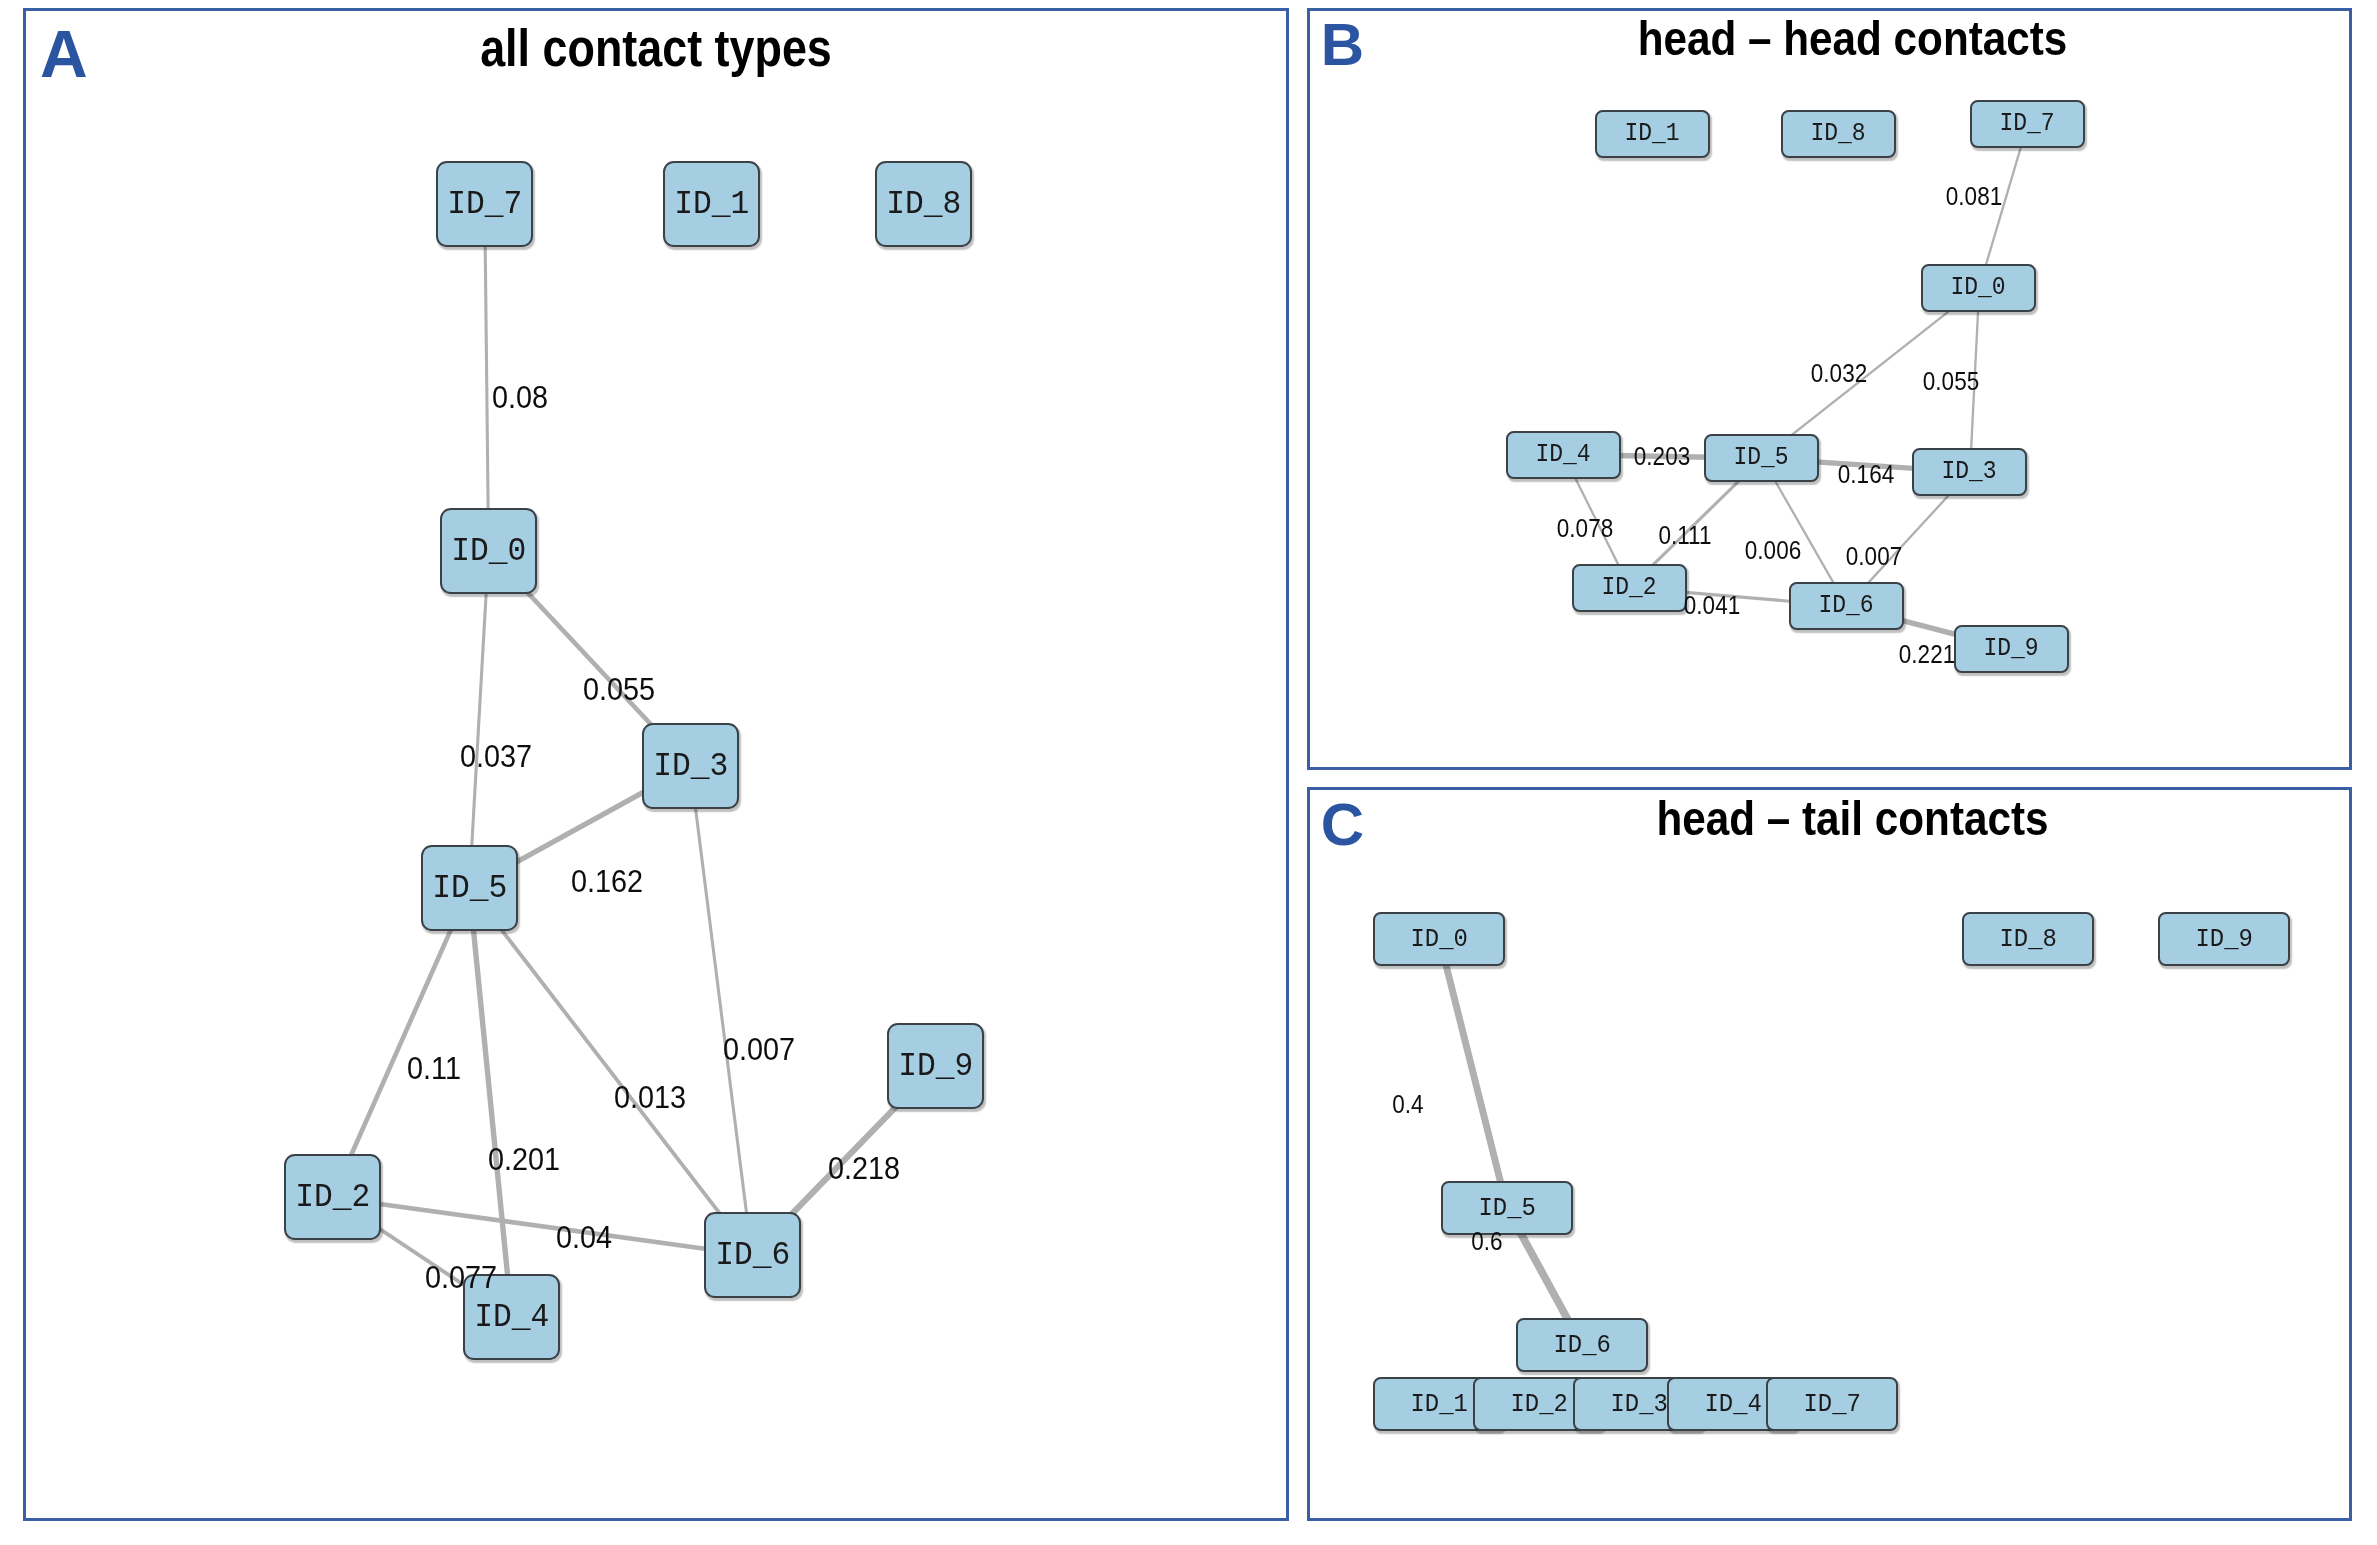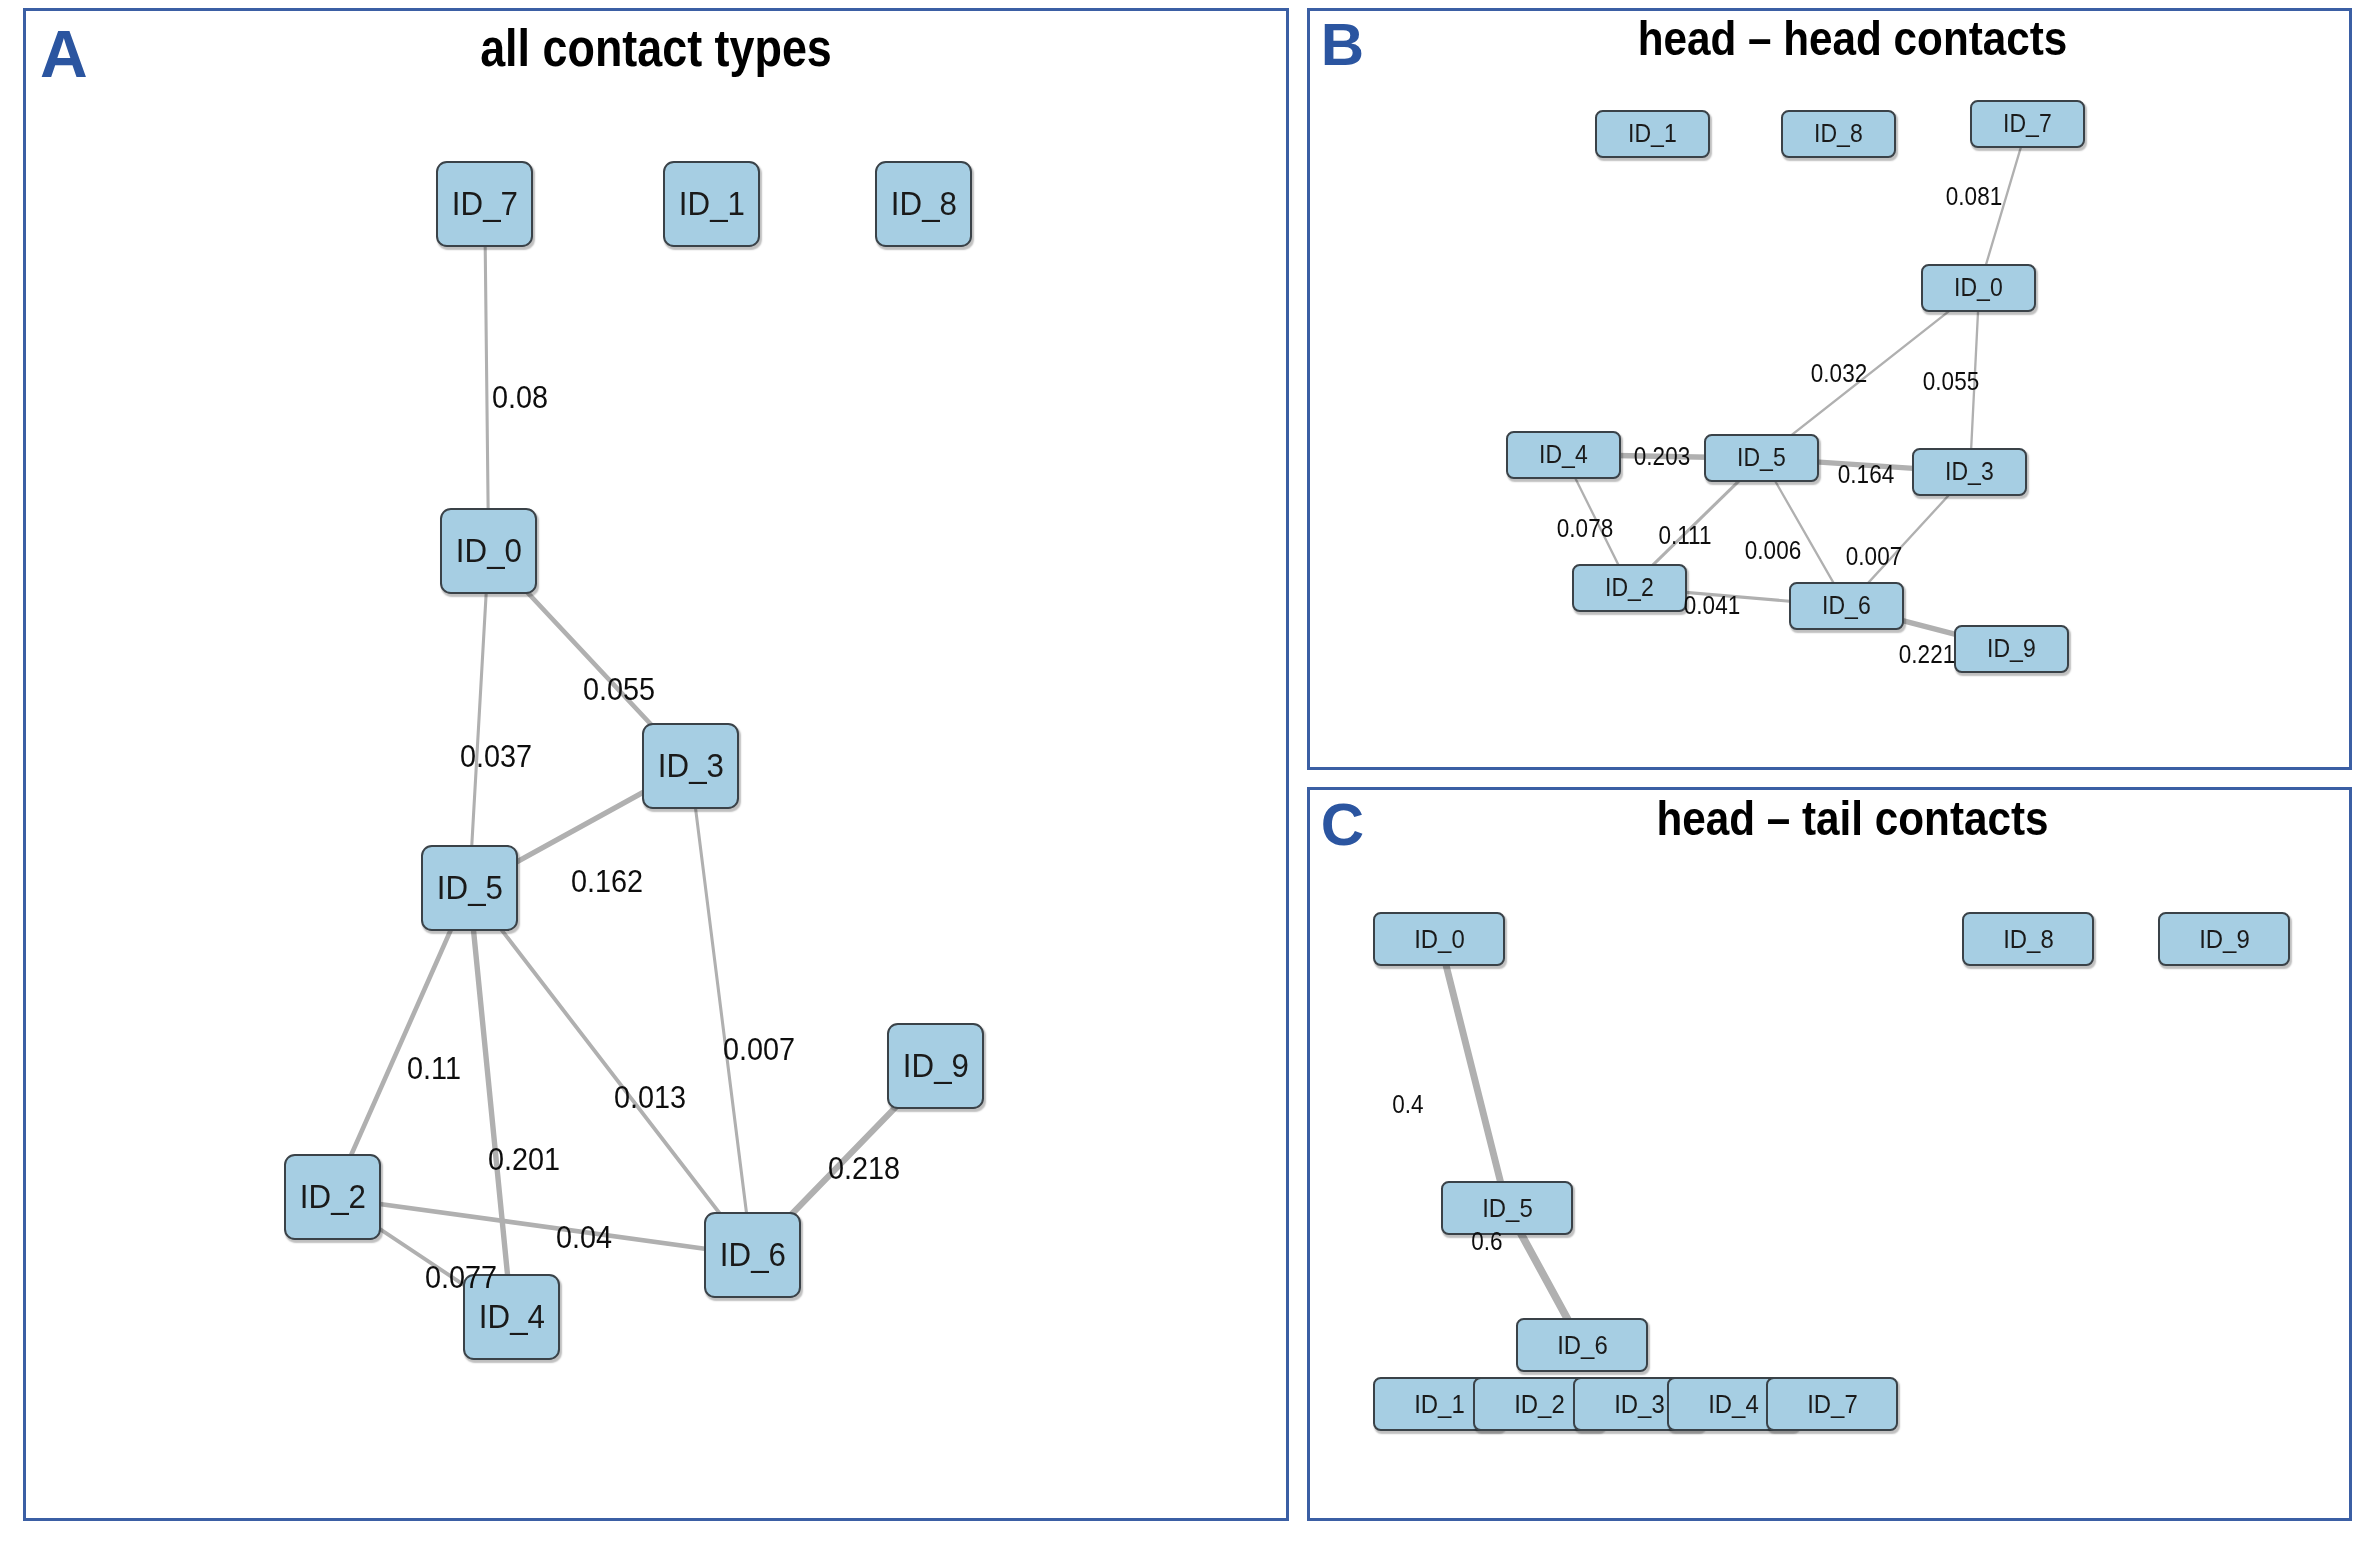--- a/index.html
+++ b/index.html
@@ -29,21 +29,21 @@
 
   .graph{position:absolute;left:0;top:0;width:100%;height:100%;}
   .graph svg{position:absolute;left:0;top:0;width:100%;height:100%;overflow:visible;}
 
   .node{position:absolute;box-sizing:border-box;
         background:#a6cee3;border:2.3px solid #3a4248;
         border-radius:9.2px;
         display:flex;align-items:center;justify-content:center;
         color:#1a1a1a;
         box-shadow:1.5px 2.3px 1.5px rgba(0,0,0,0.25);
-        font-family:Liberation Sans, sans-serif;}
+        font-family:Liberation Mono, monospace;}
   .node span{transform:scaleX(0.92);display:inline-block;}
 
   
   #panel-a .node{width:97px;height:86px;font-size:34px;border-radius:10.8px;}
   
   #panel-b .node{width:115px;height:48px;font-size:25px;border-radius:7.7px;}
   
   #panel-c .node{width:132px;height:54px;font-size:26px;border-radius:7.7px;}
 
   .edge-label{position:absolute;color:#0d0d0d;white-space:nowrap;

